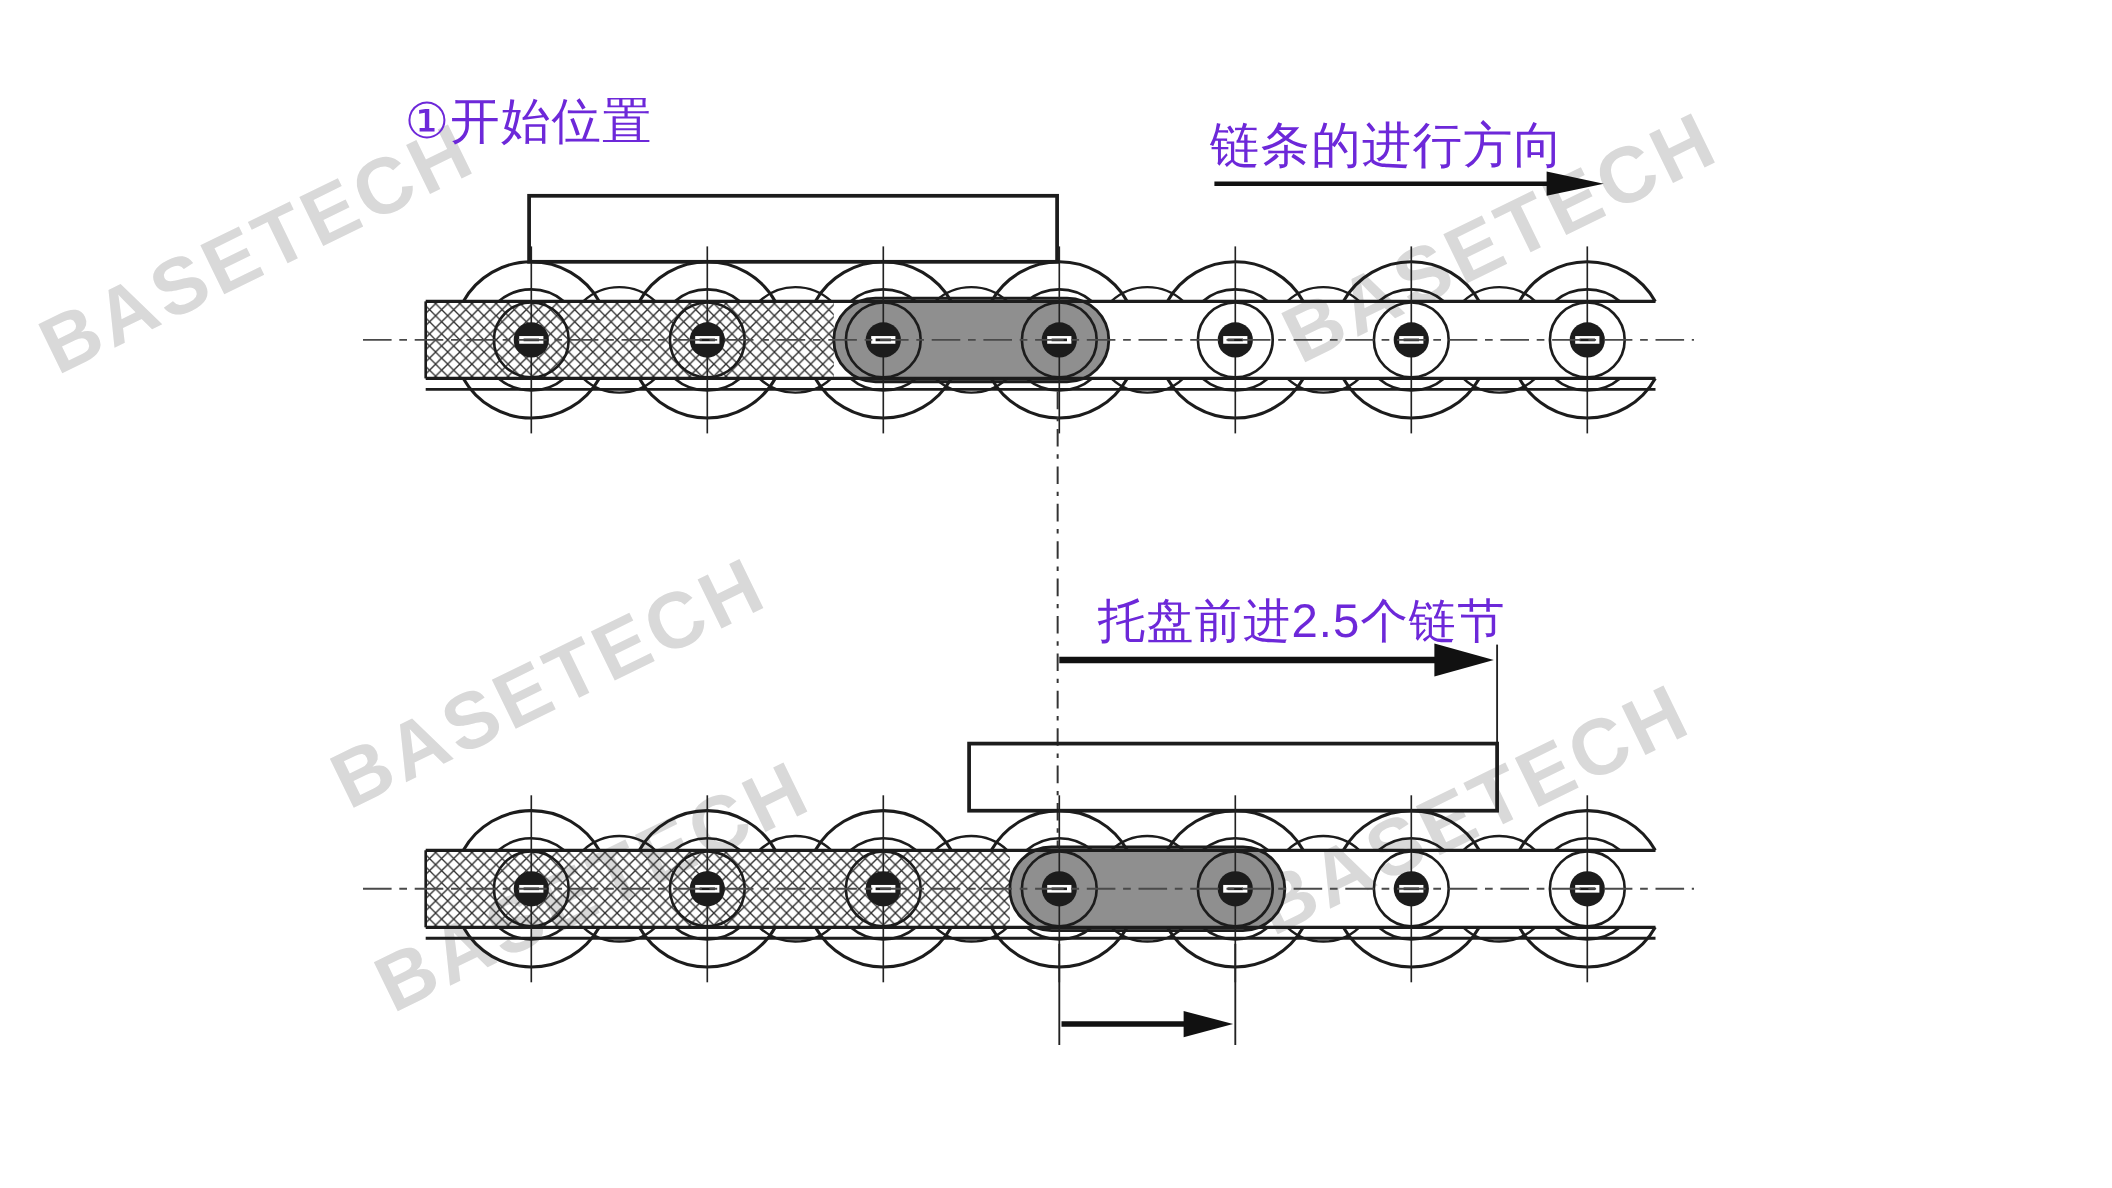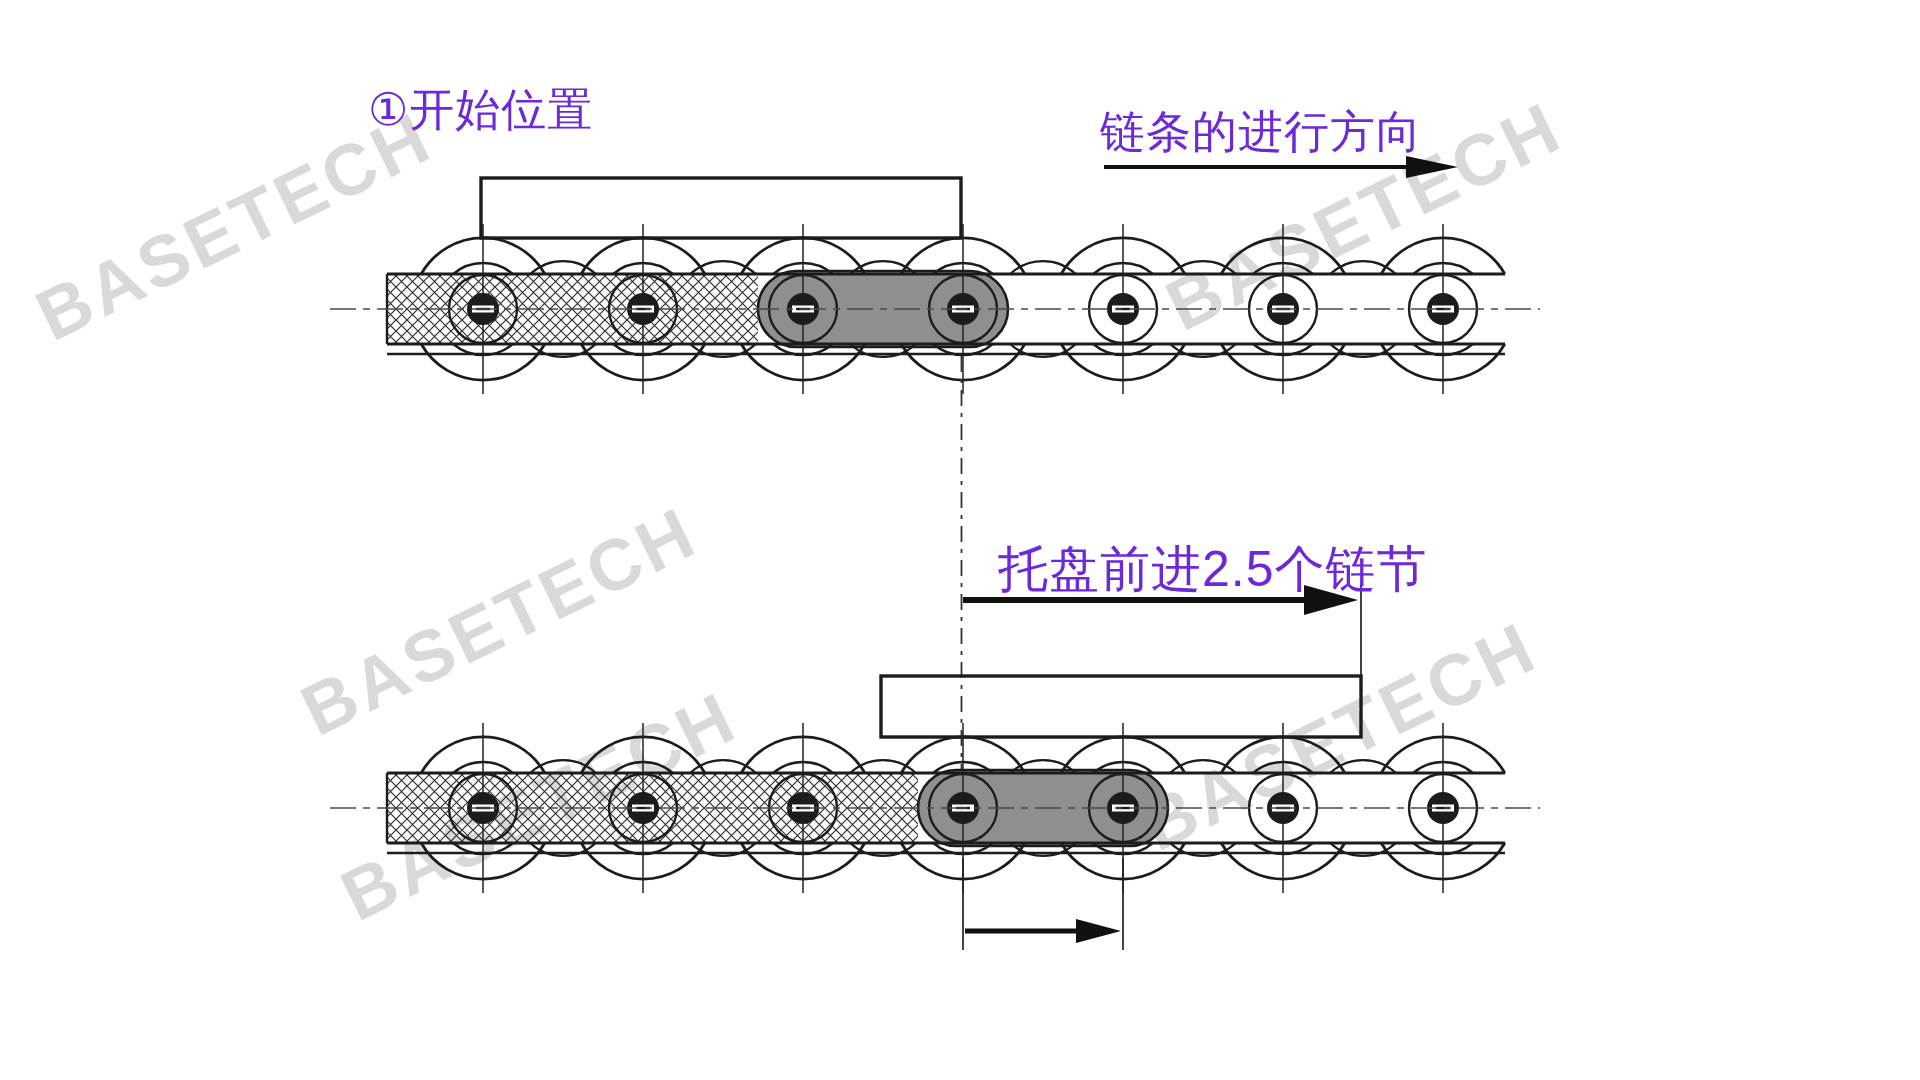--- a/index.html
+++ b/index.html
@@ -114,14 +114,14 @@
     <g>
       <line x1="963" y1="858" x2="963" y2="950" stroke="#222" stroke-width="1.7"></line>
       <line x1="1123" y1="858" x2="1123" y2="950" stroke="#222" stroke-width="1.7"></line>
       <line x1="965" y1="931" x2="1082" y2="931" stroke="#111" stroke-width="5"></line>
       <polygon points="1121,931 1076,919 1076,943" fill="#111"></polygon>
     </g>
   </svg>
 
   <div class="lbl" style="left:368px;top:80px;">①开始位置</div>
   <div class="lbl" style="left:1100px;top:102px;">链条的进行方向</div>
-  <div class="lbl" style="left:998px;top:536px;font-size:50px;">托盘前进2.5个链节</div>
+  <div class="lbl" style="left:998px;top:536px;font-size:43px;">托盘前进2.5个链节</div>
 </div>
 
 </body></html>

